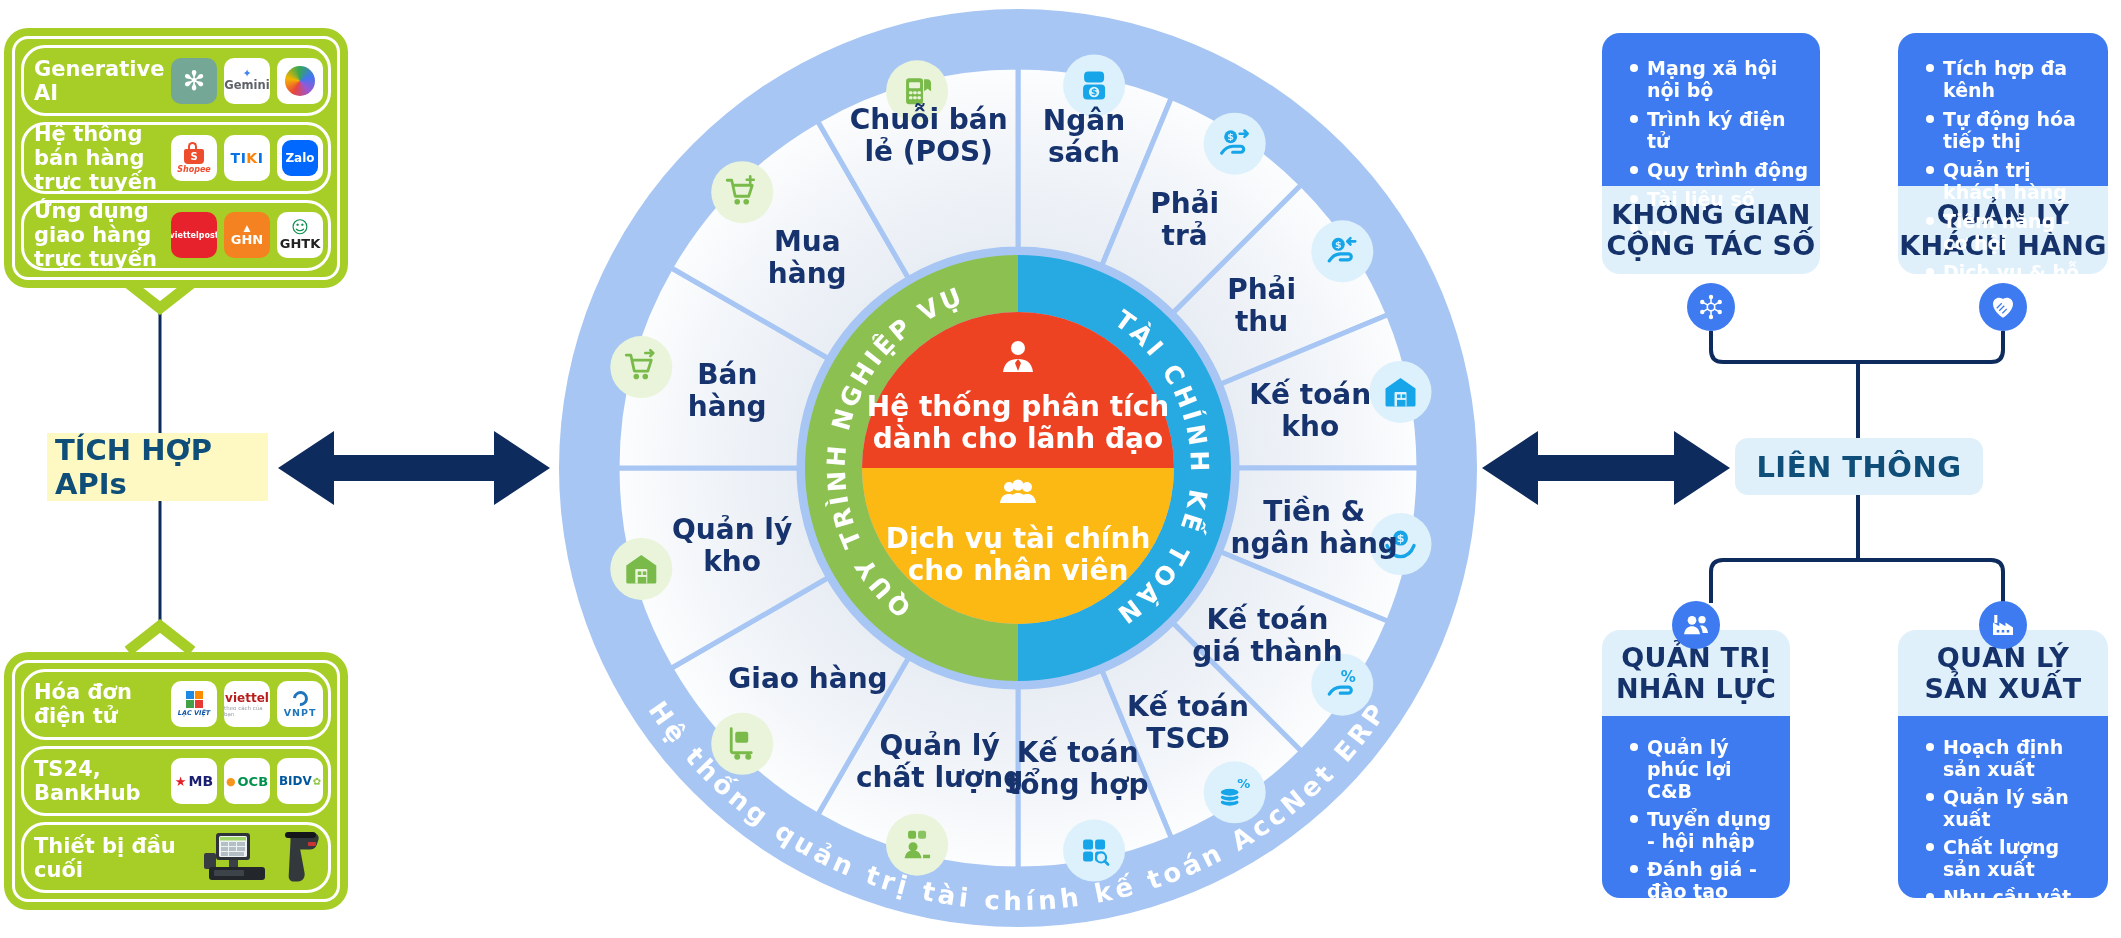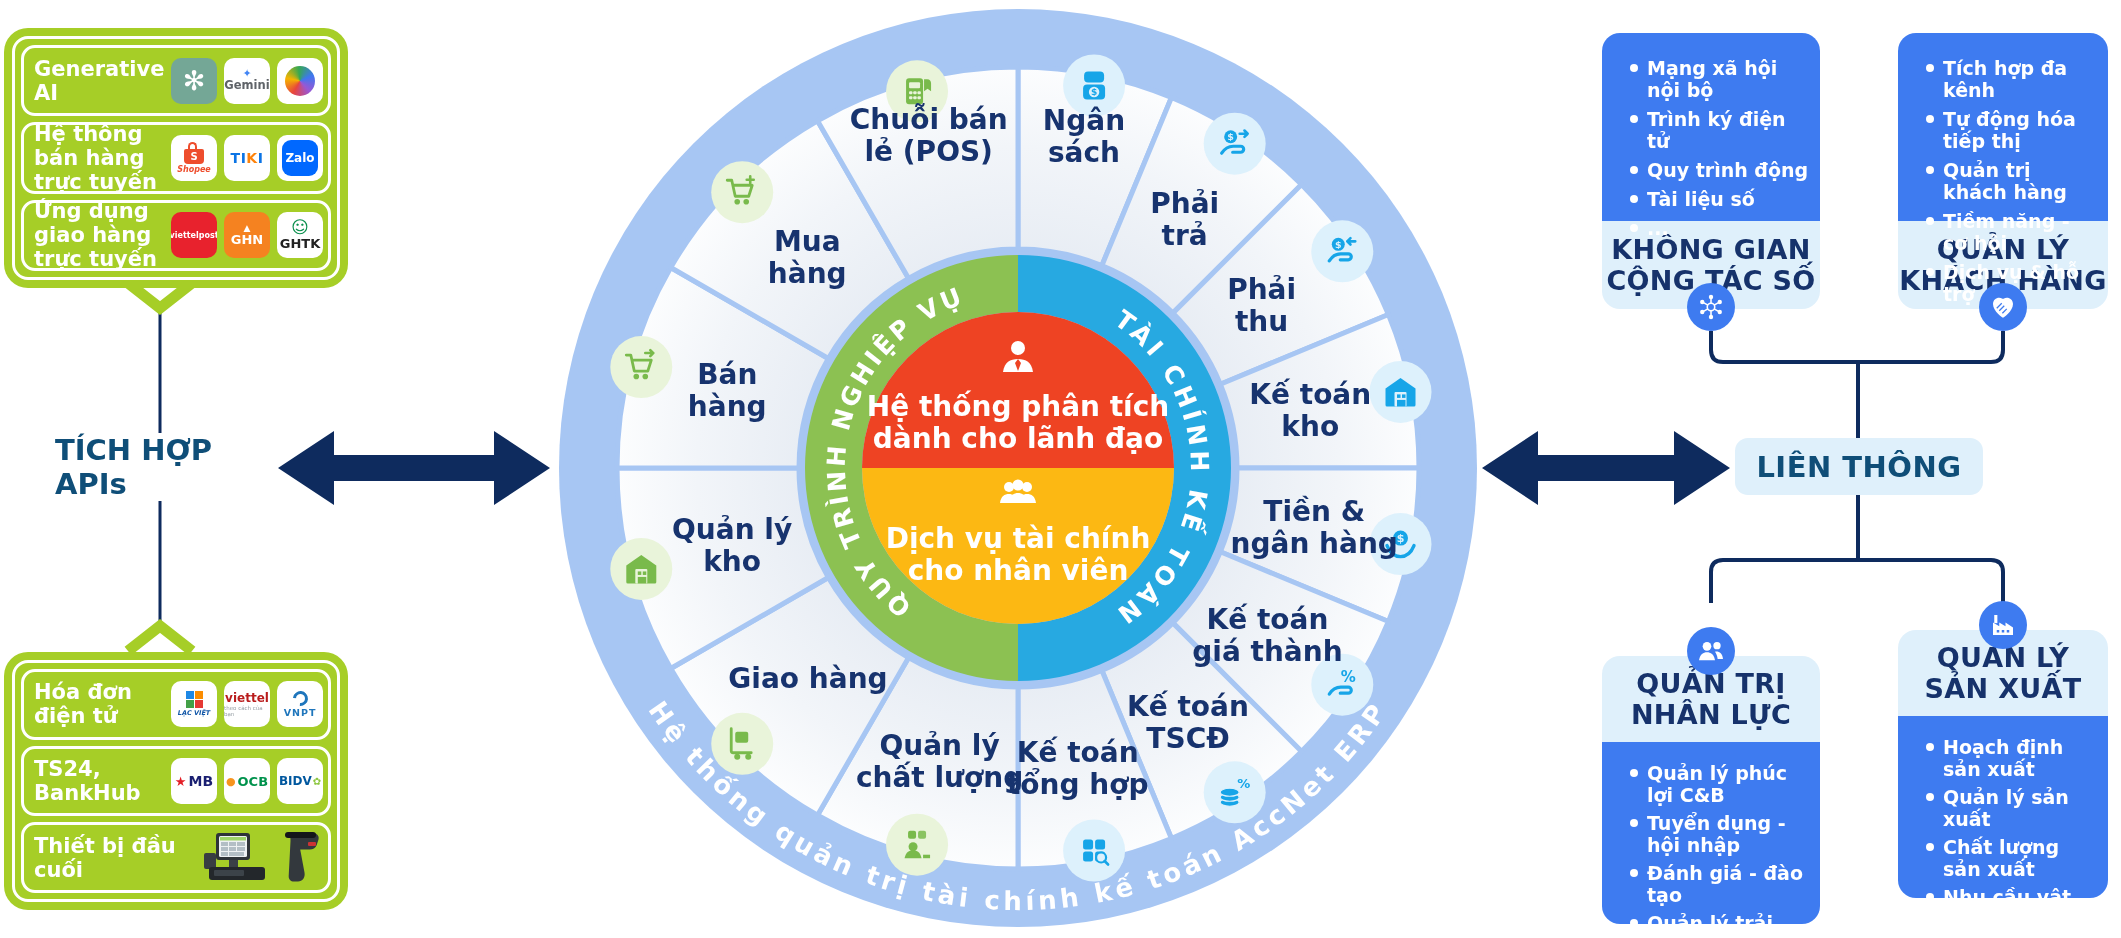--- a/index.html
+++ b/index.html
@@ -4,21 +4,21 @@
 <style>
   html,body{margin:0;padding:0;background:#fff;}
   .stage{position:relative;width:2121px;height:938px;background:#fff;overflow:hidden;
          font-family:"DejaVu Sans","Liberation Sans",sans-serif;}
   #graphics{position:absolute;left:0;top:0;z-index:1;}
 
   
   .gpanel{position:absolute;z-index:2;background:#a6ce27;border-radius:24px;padding:8px;box-sizing:border-box;}
   .gpanel-inner{height:100%;border:3px solid #fff;border-radius:16px;padding:6px;box-sizing:border-box;
                 display:flex;flex-direction:column;gap:6px;}
-  .prow{flex:1;border:3px solid #fff;border-radius:14px;display:flex;align-items:center;
+  .prow{flex:1;border:3px solid #fff;border-radius:24px;display:flex;align-items:center;
         padding:2px 5px 2px 10px;gap:5px;min-height:0;}
   .prow-label{flex:1;color:#fff;font-weight:800;font-size:21px;line-height:24px;}
   .ptiles{display:flex;gap:7px;align-items:center;}
   .ptile{width:46px;height:46px;background:#fff;border-radius:10px;display:flex;flex-direction:column;
          align-items:center;justify-content:center;overflow:hidden;flex:none;}
   .ptile.bare{background:transparent;width:auto;height:auto;border-radius:0;}
 
   
   .t-chatgpt{width:46px;height:46px;background:#74a796;color:#fff;display:flex;align-items:center;justify-content:center;font-size:27px;}
   .t-gemini{display:flex;flex-direction:column;align-items:center;}
@@ -66,31 +66,31 @@
   .t-ocb .ring{color:#f7941e;font-size:11px;}
   .t-ocb .word{font-size:13px;font-weight:900;color:#00924c;}
   .t-bidv{display:flex;align-items:center;gap:1px;}
   .t-bidv .word{font-size:12px;font-weight:900;color:#00579e;}
   .t-bidv .fl{color:#8cc63e;font-size:10px;}
 
   
   .apis-box{position:absolute;left:47px;top:437px;width:221px;height:60px;background:#eef7df;border-radius:14px;
      display:flex;align-items:center;justify-content:center;z-index:2;}
   .apis-box::before{content:"";position:absolute;left:50%;top:0;bottom:0;width:3px;margin-left:-1.5px;background:#0e2b5e;}
-  .apis-box span{position:relative;background:#ffffff;padding:0 8px;font-size:29px;font-weight:800;color:#0f4e78;}
+  .apis-box span{position:relative;background:#fef9c3;padding:0 8px;font-size:29px;font-weight:800;color:#0f4e78;}
 
   
   .lt-box{position:absolute;left:1735px;top:438px;width:248px;height:57px;background:#dff0fb;border-radius:13px;
      display:flex;align-items:center;justify-content:center;z-index:2;}
   .lt-box span{font-size:29px;font-weight:800;color:#0f4e78;letter-spacing:.5px;}
 
   
   .rbox{position:absolute;z-index:2;box-sizing:border-box;}
   .rb-bullets{background:#3e7bf0;margin:0;list-style:none;padding:24px 8px 0 28px;box-sizing:border-box;}
-  .rbox.top .rb-bullets{height:188px;border-radius:18px 18px 0 0;}
+  .rbox.top .rb-bullets{height:153px;border-radius:18px 18px 0 0;}
   .rbox.top .rb-title{height:88px;border-radius:0 0 18px 18px;}
   .rbox.bottom .rb-title{height:86px;border-radius:18px 18px 0 0;}
   .rbox.bottom .rb-bullets{height:182px;border-radius:0 0 18px 18px;padding-top:20px;}
   .rb-title{background:#dff0fb;display:flex;flex-direction:column;justify-content:center;align-items:center;
      font-size:27px;font-weight:800;color:#16326b;line-height:31px;text-align:center;letter-spacing:.3px;}
   .rb-bullets li{font-size:19px;font-weight:600;color:#fff;line-height:22px;margin-bottom:7px;position:relative;
      padding-left:17px;}
   .rbox.bottom .rb-bullets li{margin-bottom:6px;}
   .rb-bullets li::before{content:"";position:absolute;left:0;top:7px;width:8px;height:8px;border-radius:50%;background:#fff;}
   .rb-icon{position:absolute;left:50%;width:48px;height:48px;margin-left:-24px;border-radius:50%;background:#3e7bf0;
@@ -502,21 +502,21 @@
         <div>QUẢN LÝ</div>
         <div>KHÁCH HÀNG</div>
       </div>
       <div class="rb-icon">
         <svg viewBox="0 0 48 48" width="30" height="30">
           <path d="M24 41S8 31 8 19c0-6 4.5-10 10-10 3.5 0 6 2 6 2s2.5-2 6-2c5.5 0 10 4 10 10 0 12-16 22-16 22z" fill="#fff"></path>
           <path d="M14 26l8-8m-4 12 8-8m-3 12 7-7" stroke="#3e7bf0" stroke-width="2" fill="none"></path>
         </svg>
       </div>
     </div>
-  <div class="rbox bottom" id="rbox-2" style="left:1602px;top:656px;width:218px">
+  <div class="rbox bottom" id="rbox-2" style="left:1602px;top:630px;width:188px">
       <div class="rb-title">
         <div>QUẢN TRỊ</div>
         <div>NHÂN LỰC</div>
       </div>
       <ul class="rb-bullets">
         <li>Quản lý phúc lợi C&amp;B</li>
         <li>Tuyển dụng - hội nhập</li>
         <li>Đánh giá - đào tạo</li>
         <li>Quản lý trải nghiệm nhân viên</li>
       </ul>

